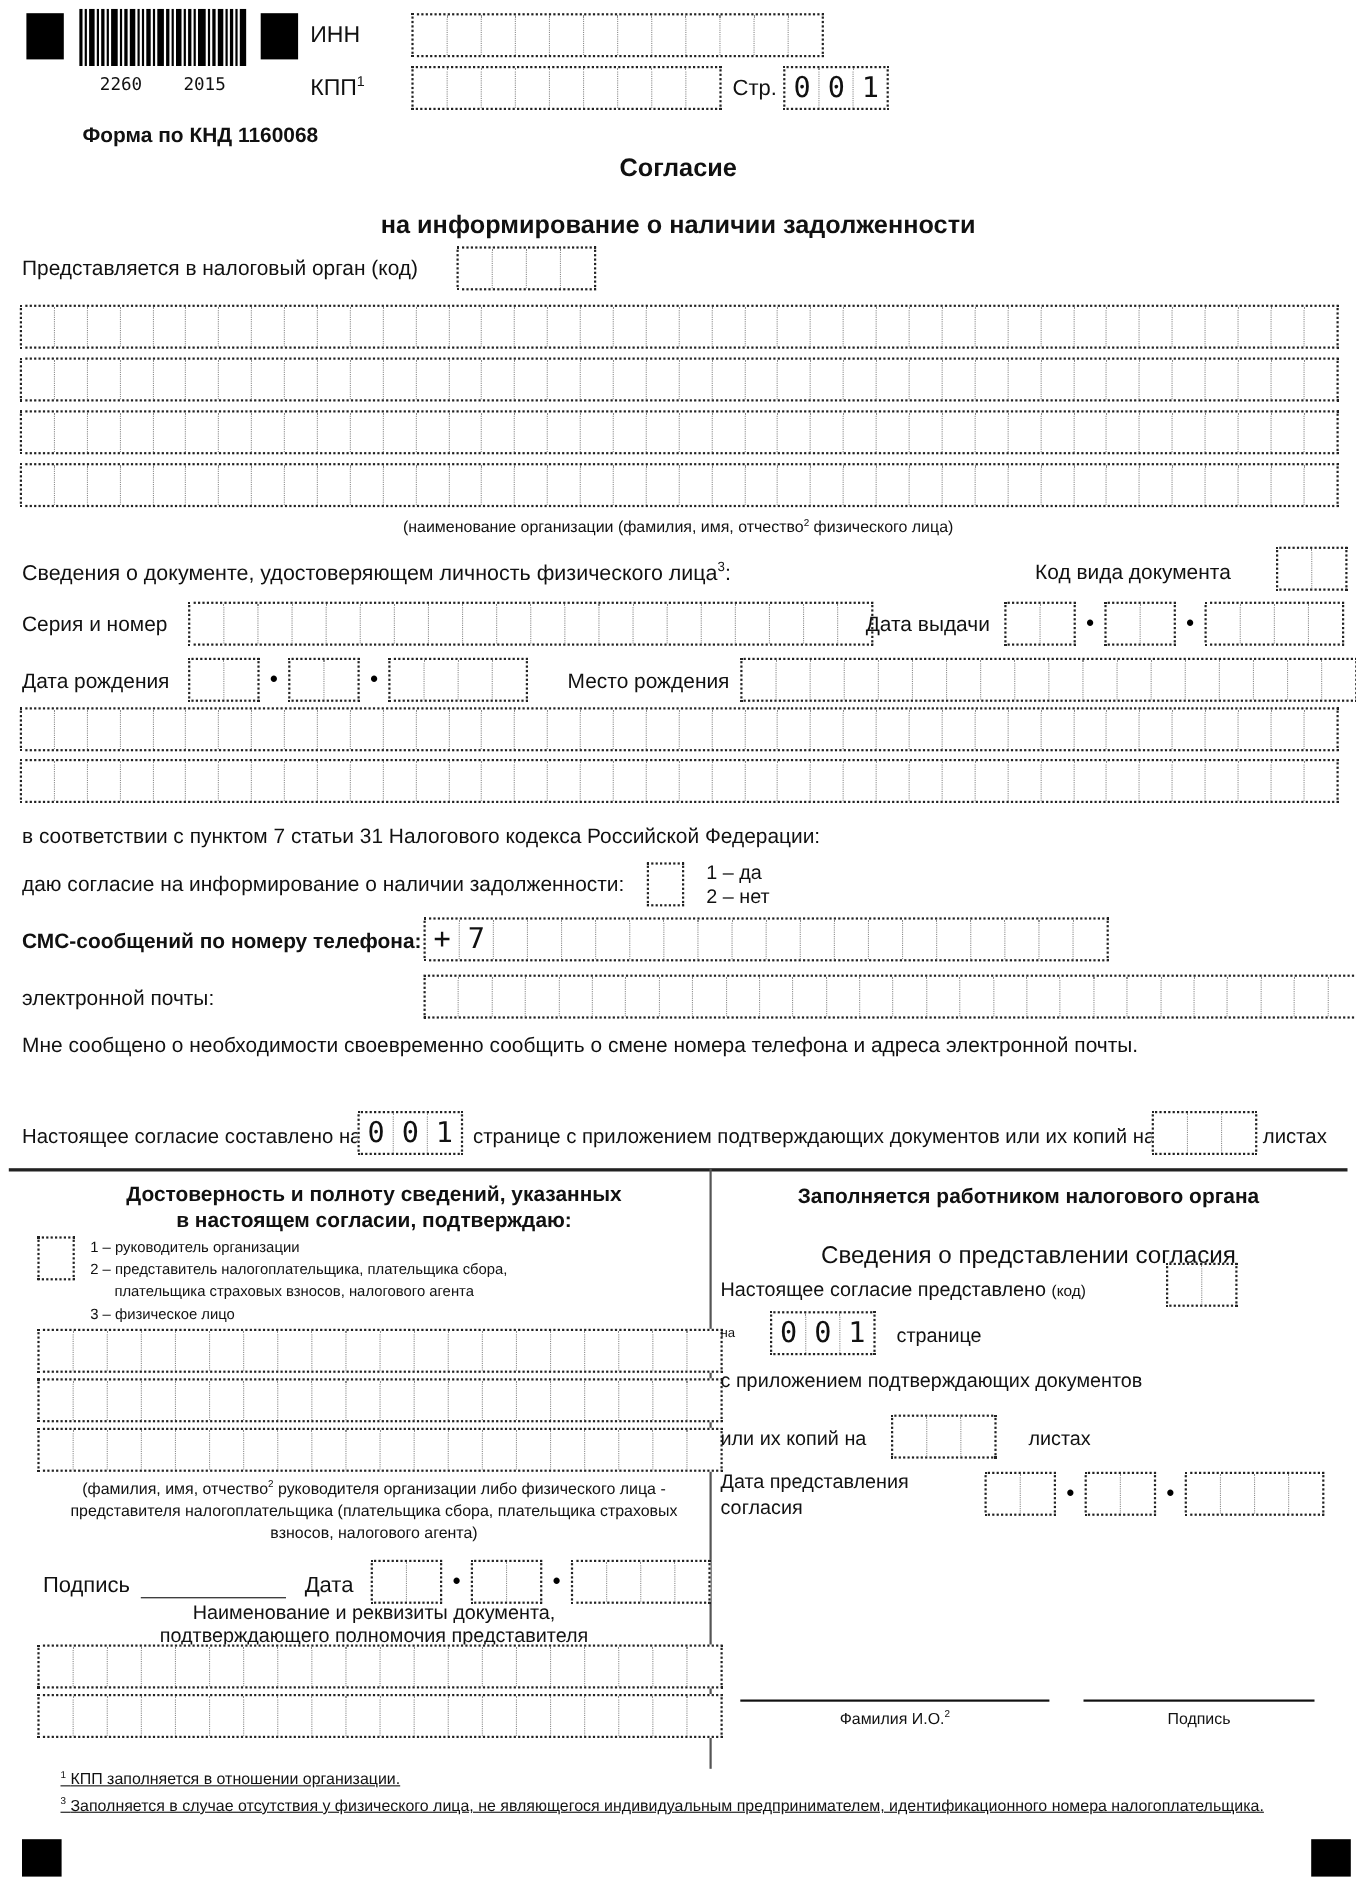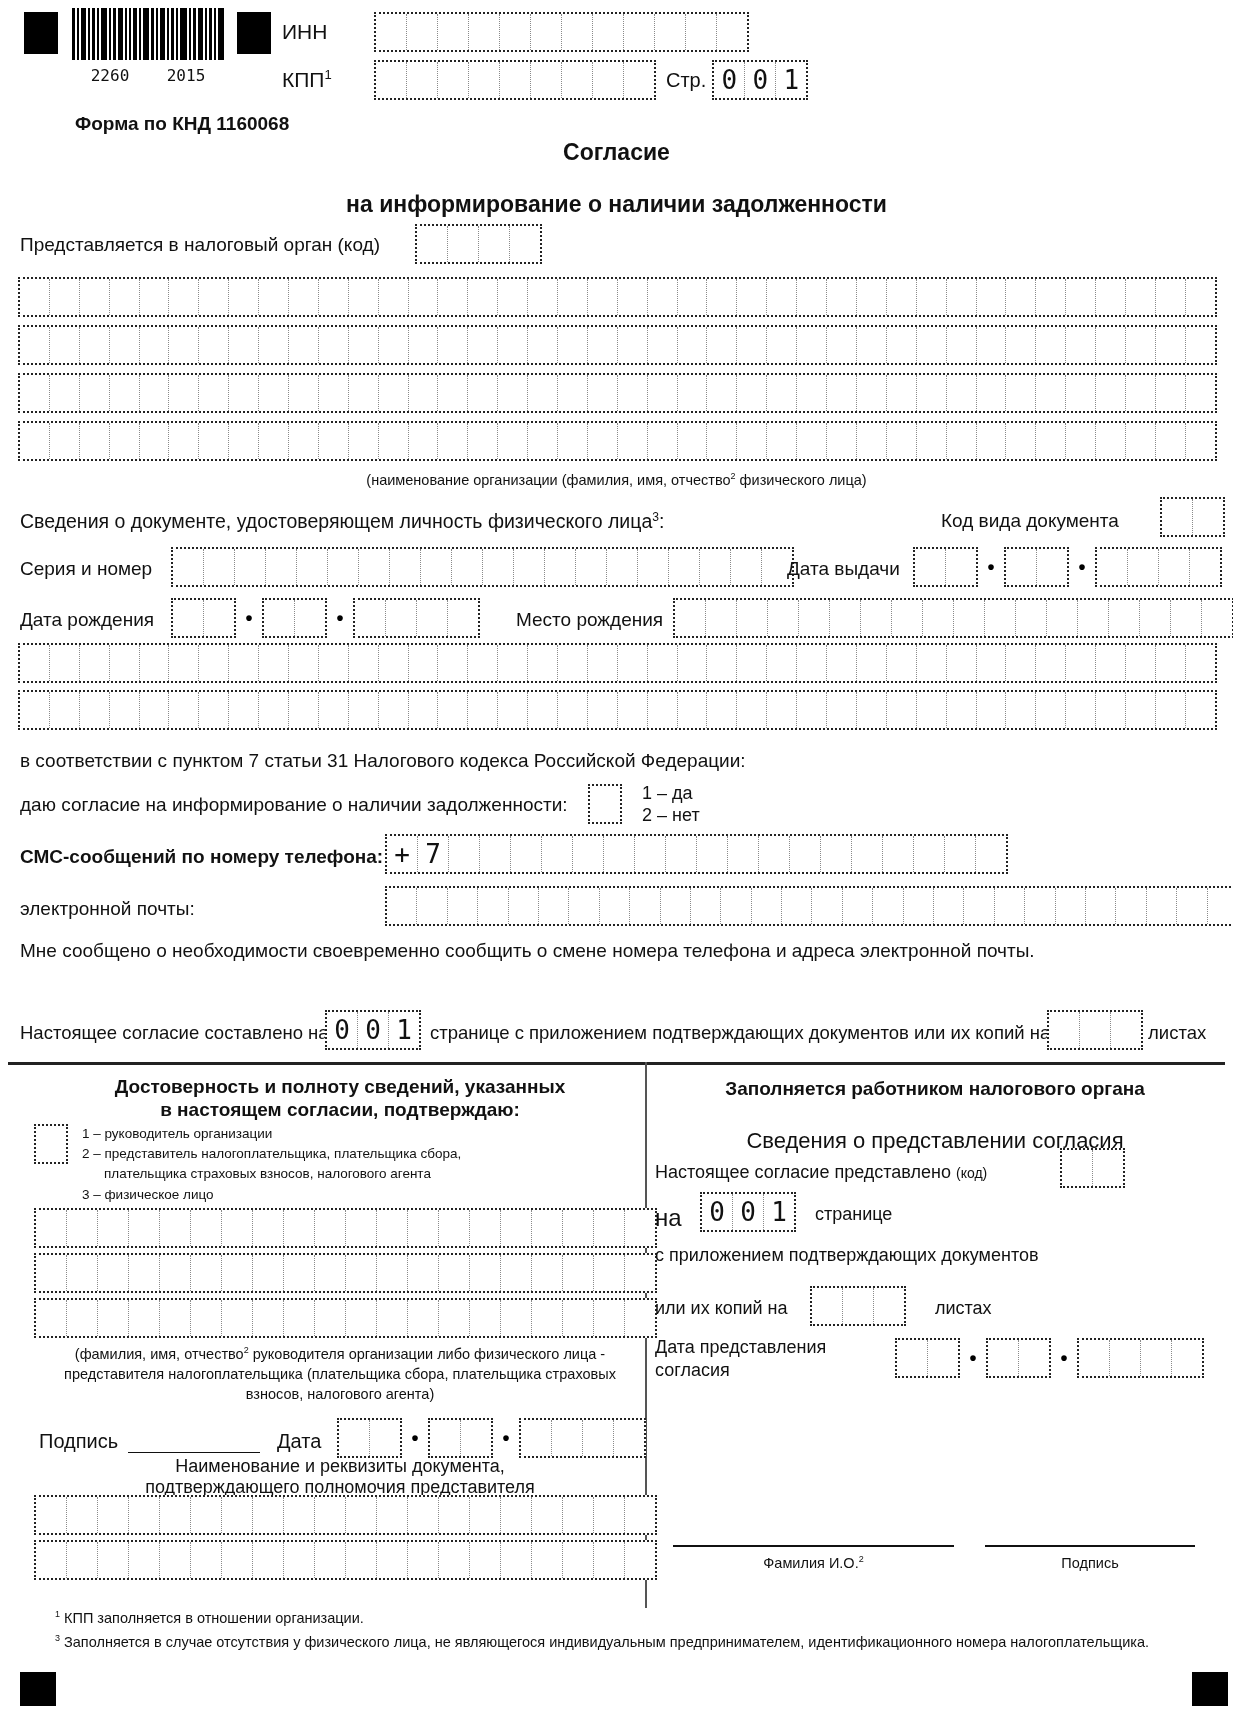--- a/index.html
+++ b/index.html
@@ -20,21 +20,21 @@
   .datedot{width:26px;text-align:center;font-size:20px;font-weight:bold;color:#000;}
   .lbl{font-size:19px;}
   .sq{position:absolute;background:#000;}
   .hline{position:absolute;left:8px;width:1217px;border-top:3px solid #222;}
   .vline{position:absolute;border-left:2px solid #555;}
   .sigline{border-bottom:2.5px solid #111;}
   .writeline{border-bottom:1.5px solid #111;}
   .barnum{display:flex;justify-content:space-around;font-family:"DejaVu Sans Mono",monospace;font-size:16px;margin-top:2px;}
   .optline{font-size:13.5px;line-height:20px;}
   .capline{font-size:14.5px;line-height:20px;}
-  .fnote{font-size:14.5px;margin-bottom:8px;}
+  .fnote{font-size:14.5px;margin-bottom:8px;text-decoration:underline;}
 </style>
 </head>
 <body>
 
 <div id="page">
 
   <div class="sq" style="left:24px;top:12px;width:34px;height:42px;"></div>
   <div class="sq" style="left:237px;top:12px;width:34px;height:42px;"></div>
   <div class="sq" style="left:20px;top:1672px;width:36px;height:34px;"></div>
   <div class="sq" style="left:1192px;top:1672px;width:36px;height:34px;"></div>
@@ -743,21 +743,21 @@
 
     <div class="abs" style="left:0;top:80px;width:560px;height:44px;">
       <span class="abs" style="left:0;top:14px;font-size:18px;"><span>Настоящее согласие представлено</span> <span style="font-size:14px;">(код)</span></span>
       <span class="cells abs" style="left:405px;top:0;">
           <span class="cell"></span>
           <span class="cell"></span>
         </span>
     </div>
 
     <div class="abs" style="left:0;top:124px;width:560px;height:44px;">
-      <span class="abs" style="left:0;top:12px;font-size:24px;">на</span>
+      <span class="abs" style="left:0;top:12px;font-size:12px;">на</span>
       <span class="cells abs" style="left:45px;top:0;">
           <span class="cell">0</span>
           <span class="cell">0</span>
           <span class="cell">1</span>
         </span>
       <span class="abs" style="left:160px;top:12px;font-size:18px;">странице</span>
     </div>
 
     <div class="abs" style="left:0;top:177px;font-size:18px;">с приложением подтверждающих документов</div>
 

